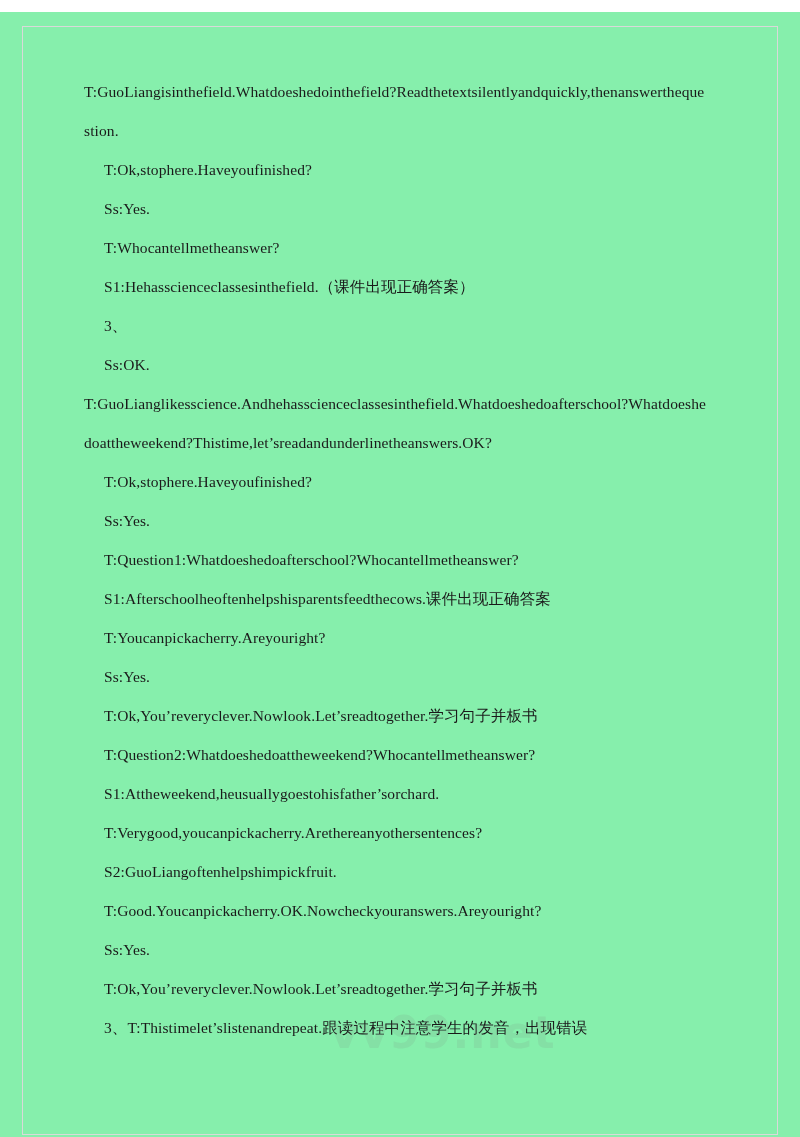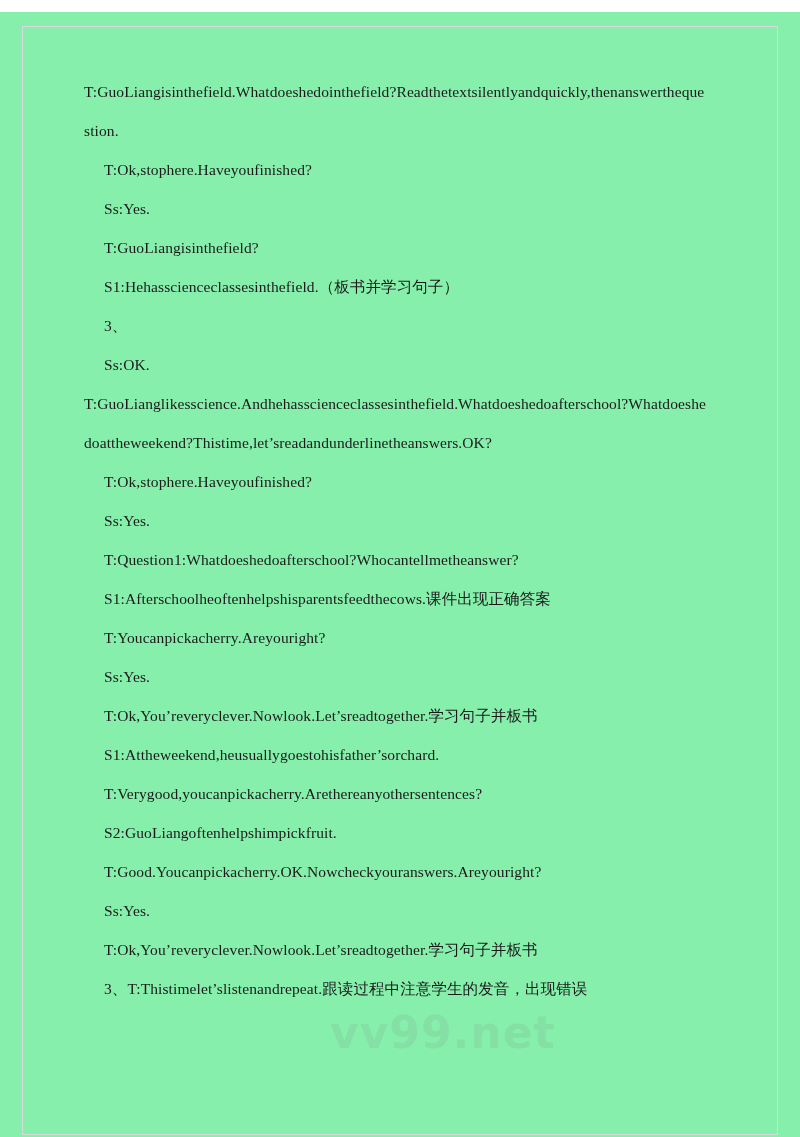--- a/index.html
+++ b/index.html
@@ -92,32 +92,33 @@
 <div class="page">
   <div class="page-border-top"></div>
   <div class="page-border-left"></div>
   <div class="page-border-right"></div>
   <div class="page-border-bottom"></div>
 
   <div class="content">
     <p class="para">T:GuoLiangisinthefield.Whatdoeshedointhefield?Readthetextsilentlyandquickly,thenanswerthequestion.</p>
     <p class="para indent">T:Ok,stophere.Haveyoufinished?</p>
     <p class="para indent">Ss:Yes.</p>
-    <p class="para indent">T:GuoLiangisinthefield?</p>
-    <p class="para indent">S1:Hehasscienceclassesinthefield.（板书并学习句子）</p>
+    <p class="para indent">T:Whocantellmetheanswer?</p>
+    <p class="para indent">S1:Hehasscienceclassesinthefield.（课件出现正确答案）</p>
     <p class="para indent">3、</p>
     <p class="para indent">Ss:OK.</p>
     <p class="para">T:GuoLianglikesscience.Andhehasscienceclassesinthefield.Whatdoeshedoafterschool?Whatdoeshedoattheweekend?Thistime,let’sreadandunderlinetheanswers.OK?</p>
     <p class="para indent">T:Ok,stophere.Haveyoufinished?</p>
     <p class="para indent">Ss:Yes.</p>
     <p class="para indent">T:Question1:Whatdoeshedoafterschool?Whocantellmetheanswer?</p>
     <p class="para indent">S1:Afterschoolheoftenhelpshisparentsfeedthecows.课件出现正确答案</p>
     <p class="para indent">T:Youcanpickacherry.Areyouright?</p>
     <p class="para indent">Ss:Yes.</p>
     <p class="para indent">T:Ok,You’reveryclever.Nowlook.Let’sreadtogether.学习句子并板书</p>
+    <p class="para indent">T:Question2:Whatdoeshedoattheweekend?Whocantellmetheanswer?</p>
     <p class="para indent">S1:Attheweekend,heusuallygoestohisfather’sorchard.</p>
     <p class="para indent">T:Verygood,youcanpickacherry.Arethereanyothersentences?</p>
     <p class="para indent">S2:GuoLiangoftenhelpshimpickfruit.</p>
     <p class="para indent">T:Good.Youcanpickacherry.OK.Nowcheckyouranswers.Areyouright?</p>
     <p class="para indent">Ss:Yes.</p>
     <p class="para indent">T:Ok,You’reveryclever.Nowlook.Let’sreadtogether.学习句子并板书</p>
     <p class="para indent">3、T:Thistimelet’slistenandrepeat.跟读过程中注意学生的发音，出现错误</p>
   </div>
 
   <div class="watermark">vv99.net</div>

